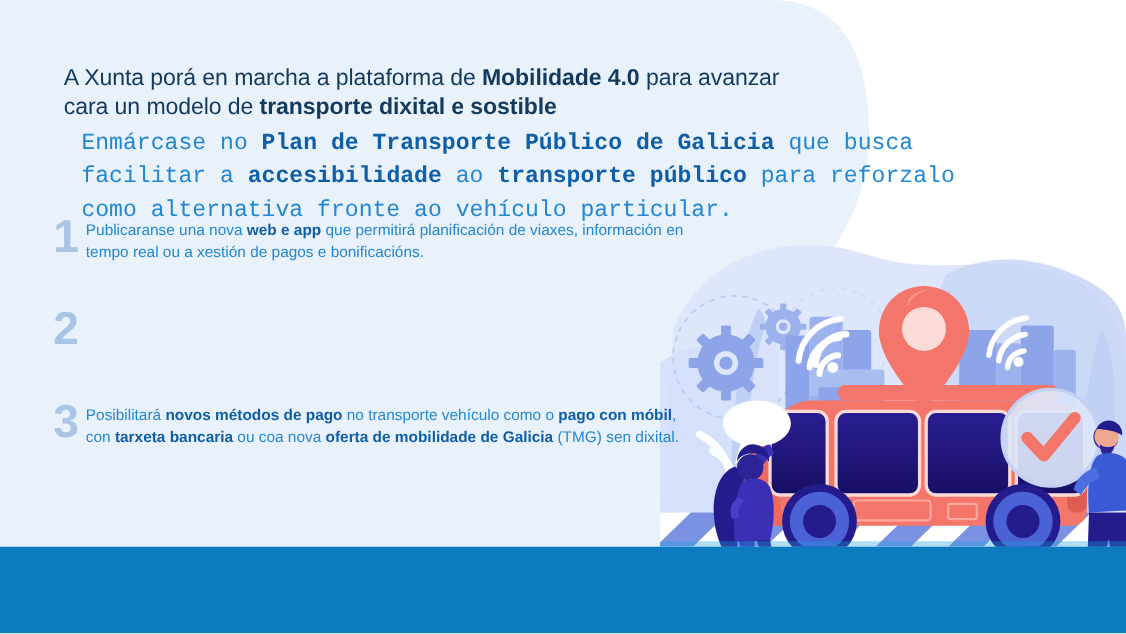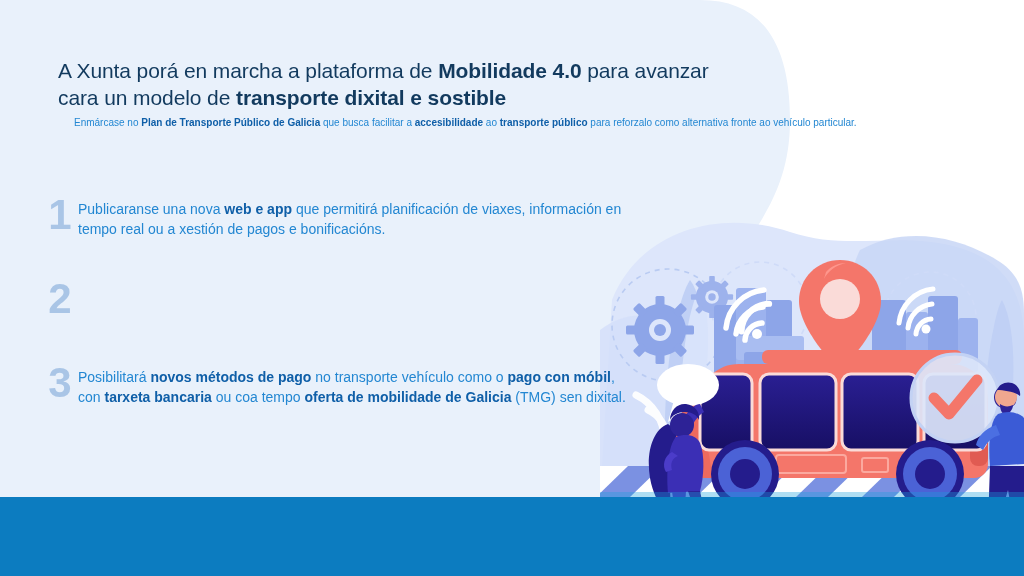--- a/index.html
+++ b/index.html
@@ -19,22 +19,22 @@
 
   .headline{
     position:absolute;left:58px;top:26px;width:860px;
     font-size:21px;line-height:1.27;
     color:#123a5e;font-weight:400;letter-spacing:-0.1px;margin-top:32px;
   }
   .headline b{font-weight:700;color:#123a5e;}
 
   .lead{
     position:absolute;left:74px;top:116px;width:800px;
-    font-size:10px;line-height:1.45;
-    color:#2387d2;font-weight:400;
+    font-size:21px;line-height:1.45;
+    color:#2387d2;font-weight:400;font-family:Liberation Mono, monospace;
   }
   .lead b{font-weight:700;color:#0f5fa8;}
 
   .list{position:absolute;left:40px;top:200px;width:600px;}
   .item{position:relative;min-height:56px;margin-bottom:28px;}
   .item .num{
     position:absolute;left:5px;top:-6px;width:30px;
     font-size:42px;line-height:1;font-weight:700;
     color:#a9c5e6;text-align:center;
   }
@@ -289,21 +289,21 @@
     <div class="list" id="list-root">
         <div class="item">
           <div class="num">1</div>
           <div class="txt"><span>Publicaranse una nova </span><b>web e app</b><span> que permitirá planificación de viaxes, información en tempo real ou a xestión de pagos e bonificacións.</span></div>
         </div>
         <div class="item">
           <div class="num">2</div>
         </div>
         <div class="item">
           <div class="num">3</div>
-          <div class="txt"><span>Posibilitará </span><b>novos métodos de pago</b><span> no transporte vehículo como o </span><b>pago con móbil</b><span>, con </span><b>tarxeta bancaria</b><span> ou coa tempo </span><b>oferta de mobilidade de Galicia</b><span> (TMG) sen dixital.</span></div>
+          <div class="txt"><span>Posibilitará </span><b>novos métodos de pago</b><span> no transporte vehículo como o </span><b>pago con móbil</b><span>, con </span><b>tarxeta bancaria</b><span> ou coa nova </span><b>oferta de mobilidade de Galicia</b><span> (TMG) sen dixital.</span></div>
         </div>
       </div>
   </div>
 
   <div class="footer">
 
     
 
     
   </div>

